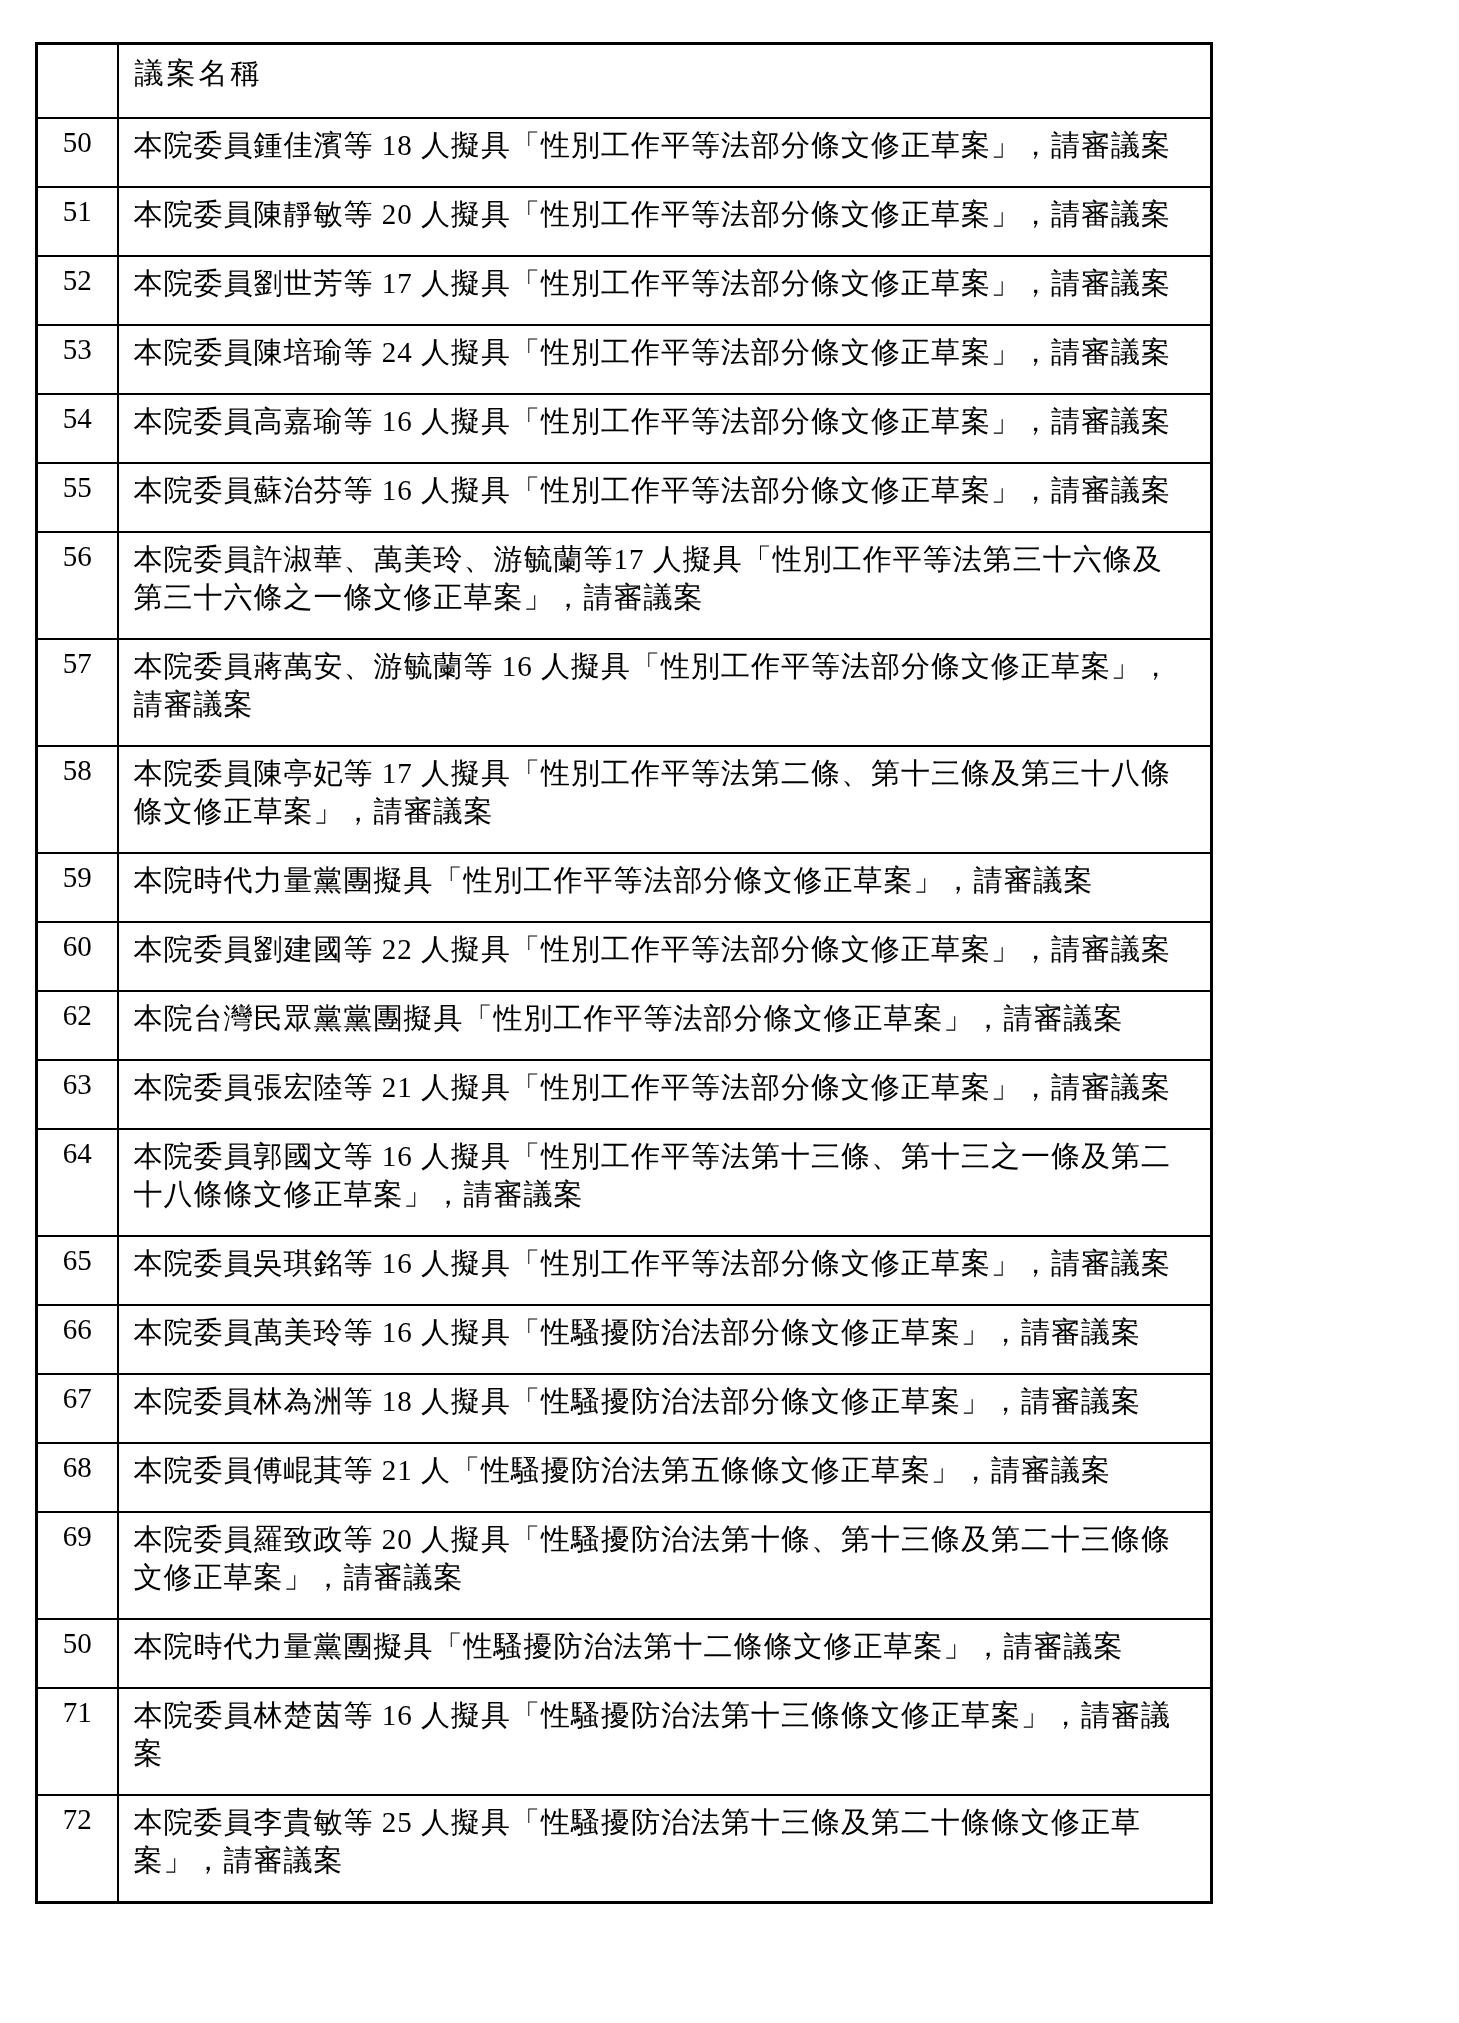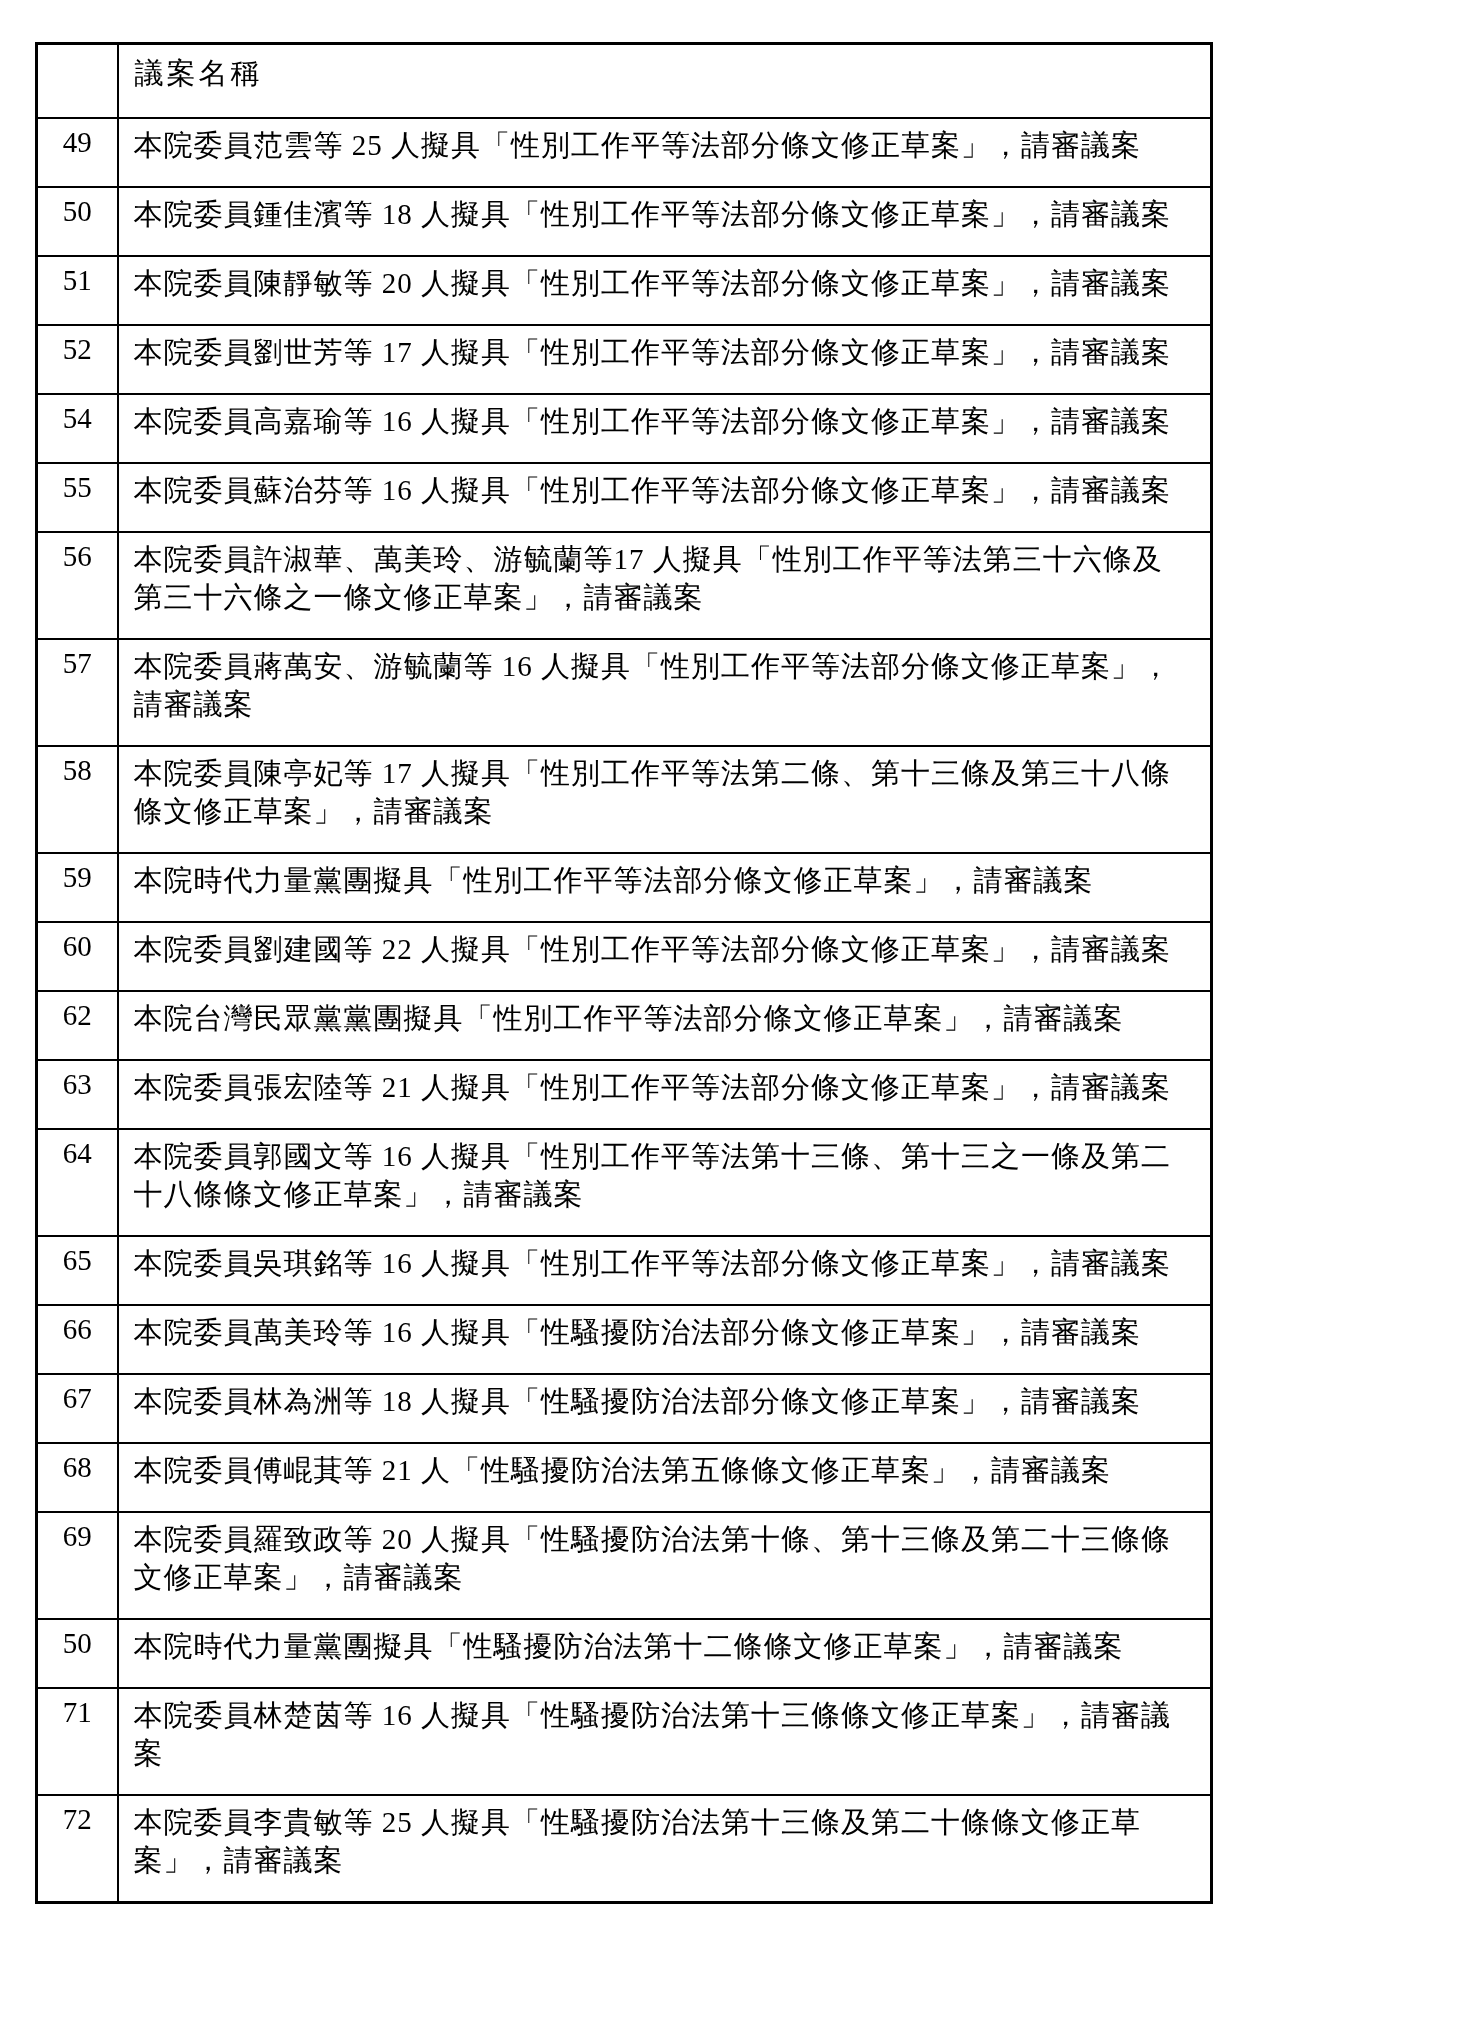--- a/index.html
+++ b/index.html
@@ -59,34 +59,34 @@
     <col class="name-col">
   </colgroup>
   <thead>
     <tr>
       <th class="num-header"></th>
       <th class="name-header">議案名稱</th>
     </tr>
   </thead>
   <tbody id="rows-body">
       <tr>
-        <td class="num-cell">49</td>
-        <td class="name-cell">本院委員范雲等 25 人擬具「性別工作平等法部分條文修正草案」，請審議案</td>
-      </tr>
-      <tr>
         <td class="num-cell">50</td>
         <td class="name-cell">本院委員鍾佳濱等 18 人擬具「性別工作平等法部分條文修正草案」，請審議案</td>
       </tr>
       <tr>
         <td class="num-cell">51</td>
         <td class="name-cell">本院委員陳靜敏等 20 人擬具「性別工作平等法部分條文修正草案」，請審議案</td>
       </tr>
       <tr>
         <td class="num-cell">52</td>
         <td class="name-cell">本院委員劉世芳等 17 人擬具「性別工作平等法部分條文修正草案」，請審議案</td>
+      </tr>
+      <tr>
+        <td class="num-cell">53</td>
+        <td class="name-cell">本院委員陳培瑜等 24 人擬具「性別工作平等法部分條文修正草案」，請審議案</td>
       </tr>
       <tr>
         <td class="num-cell">54</td>
         <td class="name-cell">本院委員高嘉瑜等 16 人擬具「性別工作平等法部分條文修正草案」，請審議案</td>
       </tr>
       <tr>
         <td class="num-cell">55</td>
         <td class="name-cell">本院委員蘇治芬等 16 人擬具「性別工作平等法部分條文修正草案」，請審議案</td>
       </tr>
       <tr>

